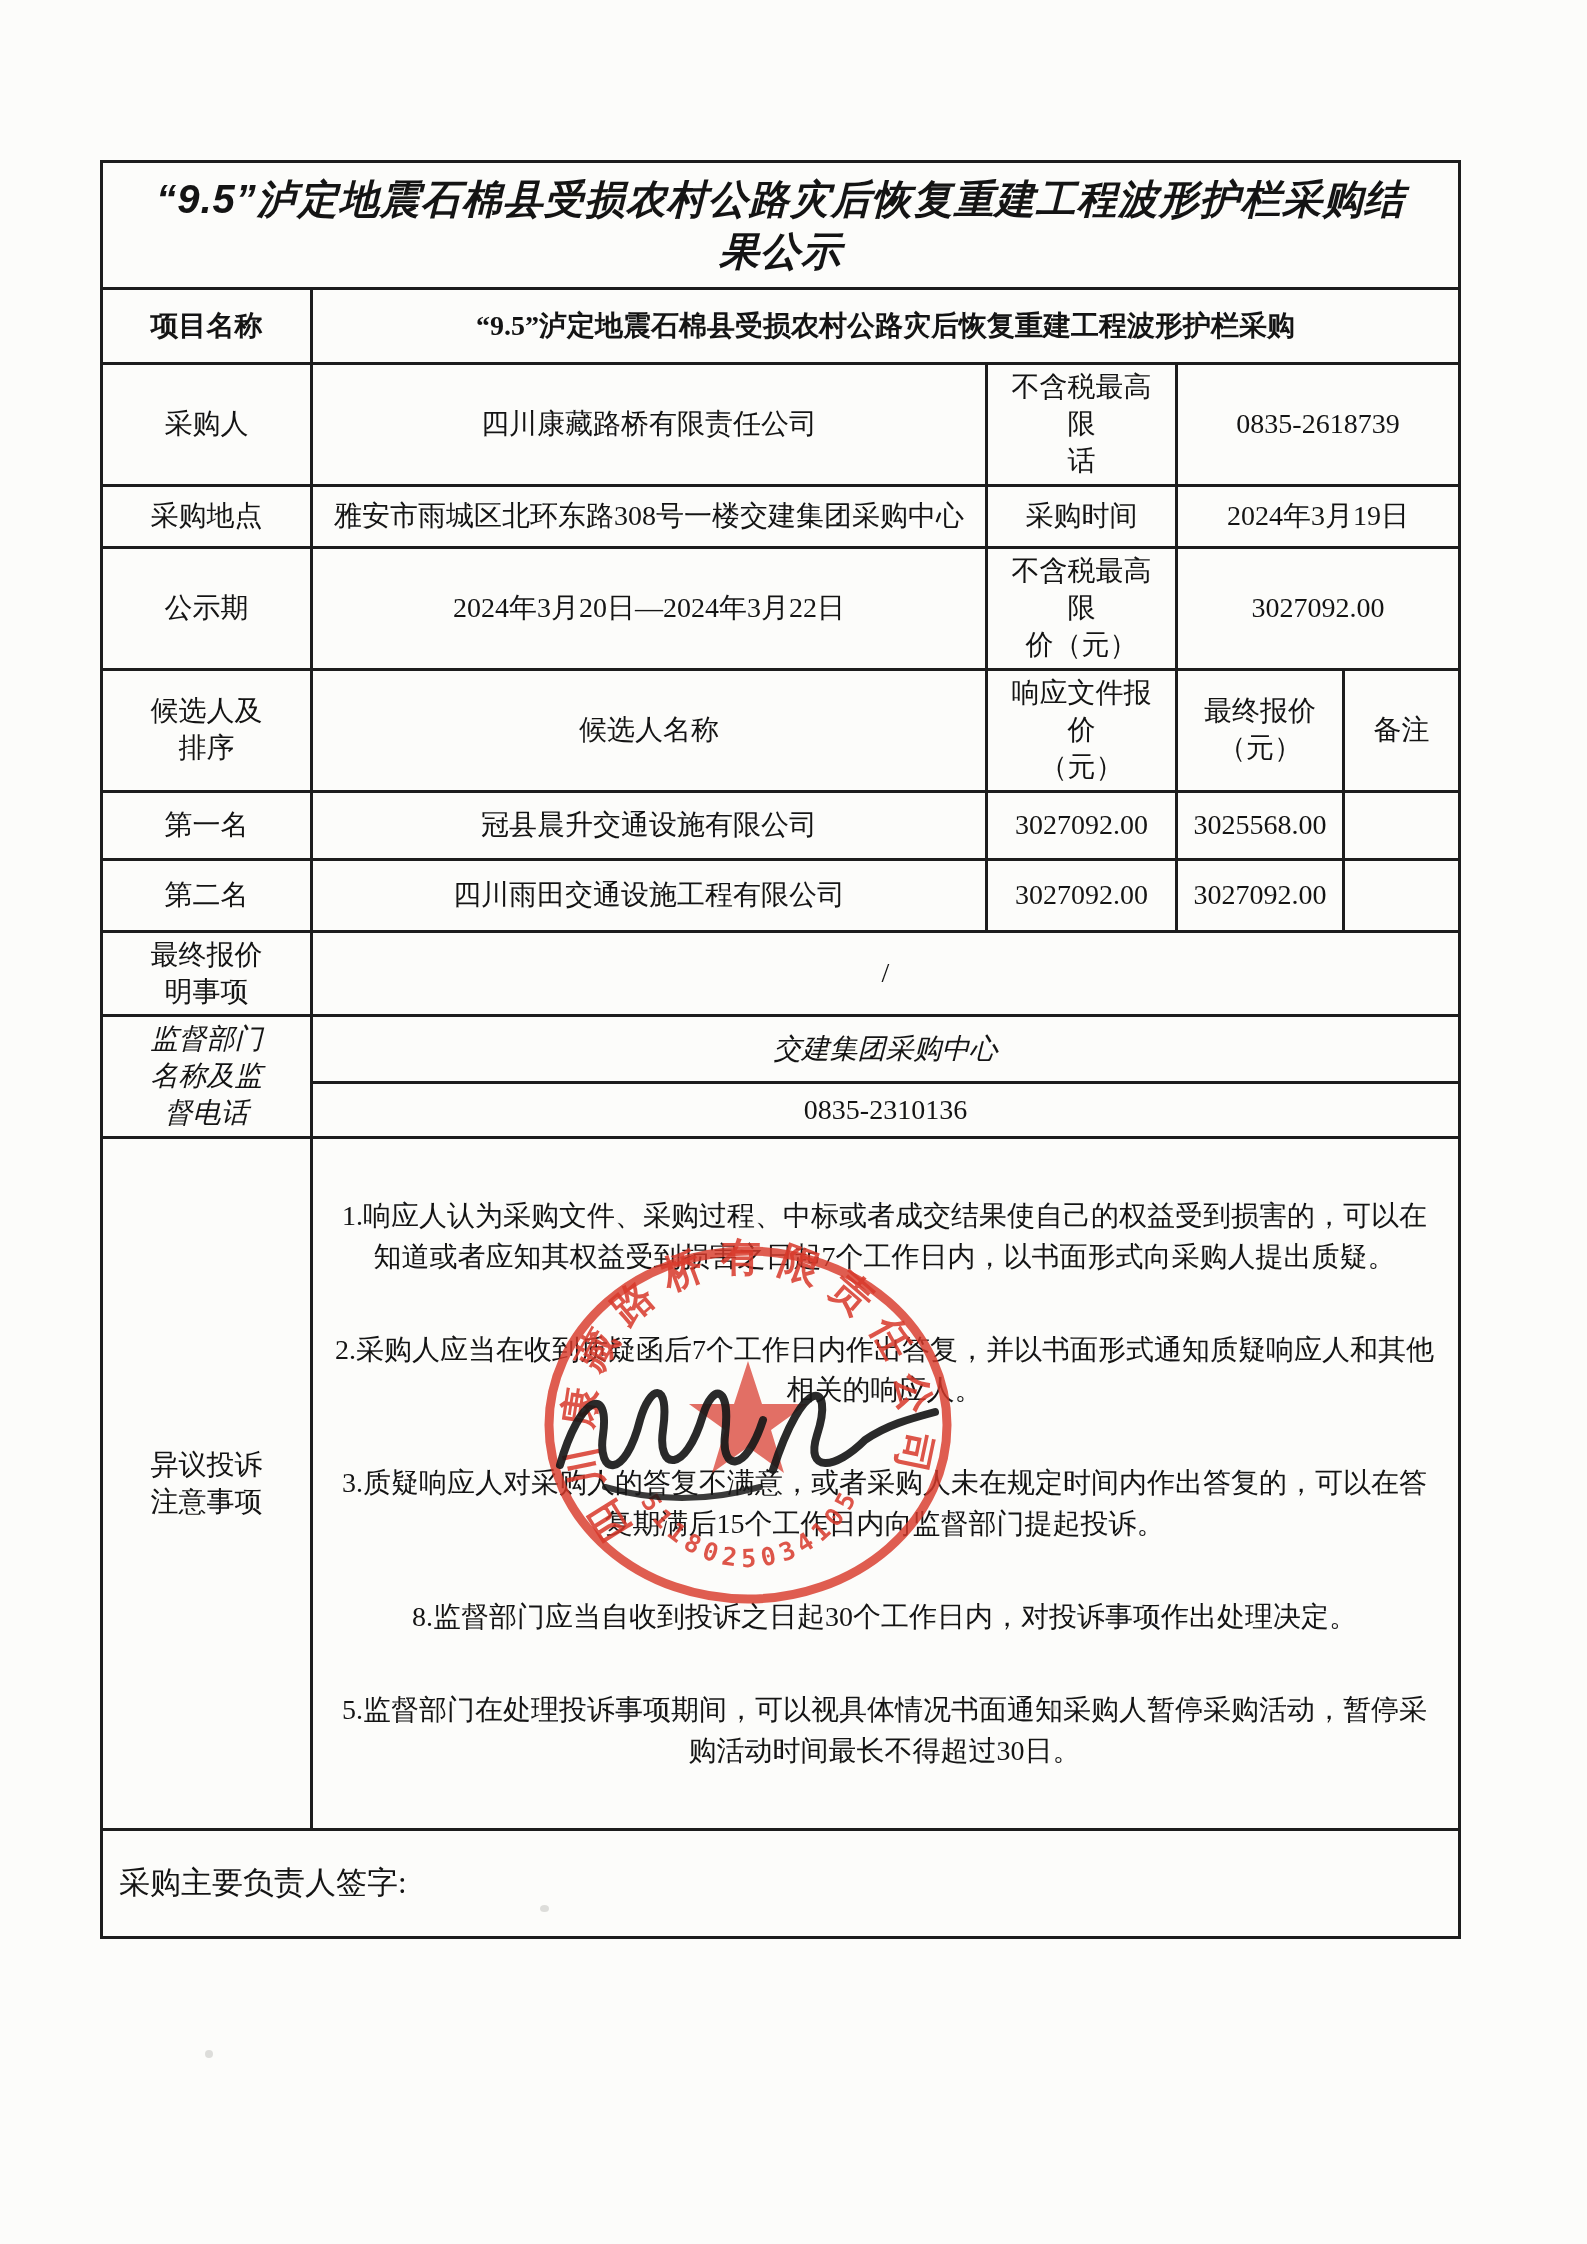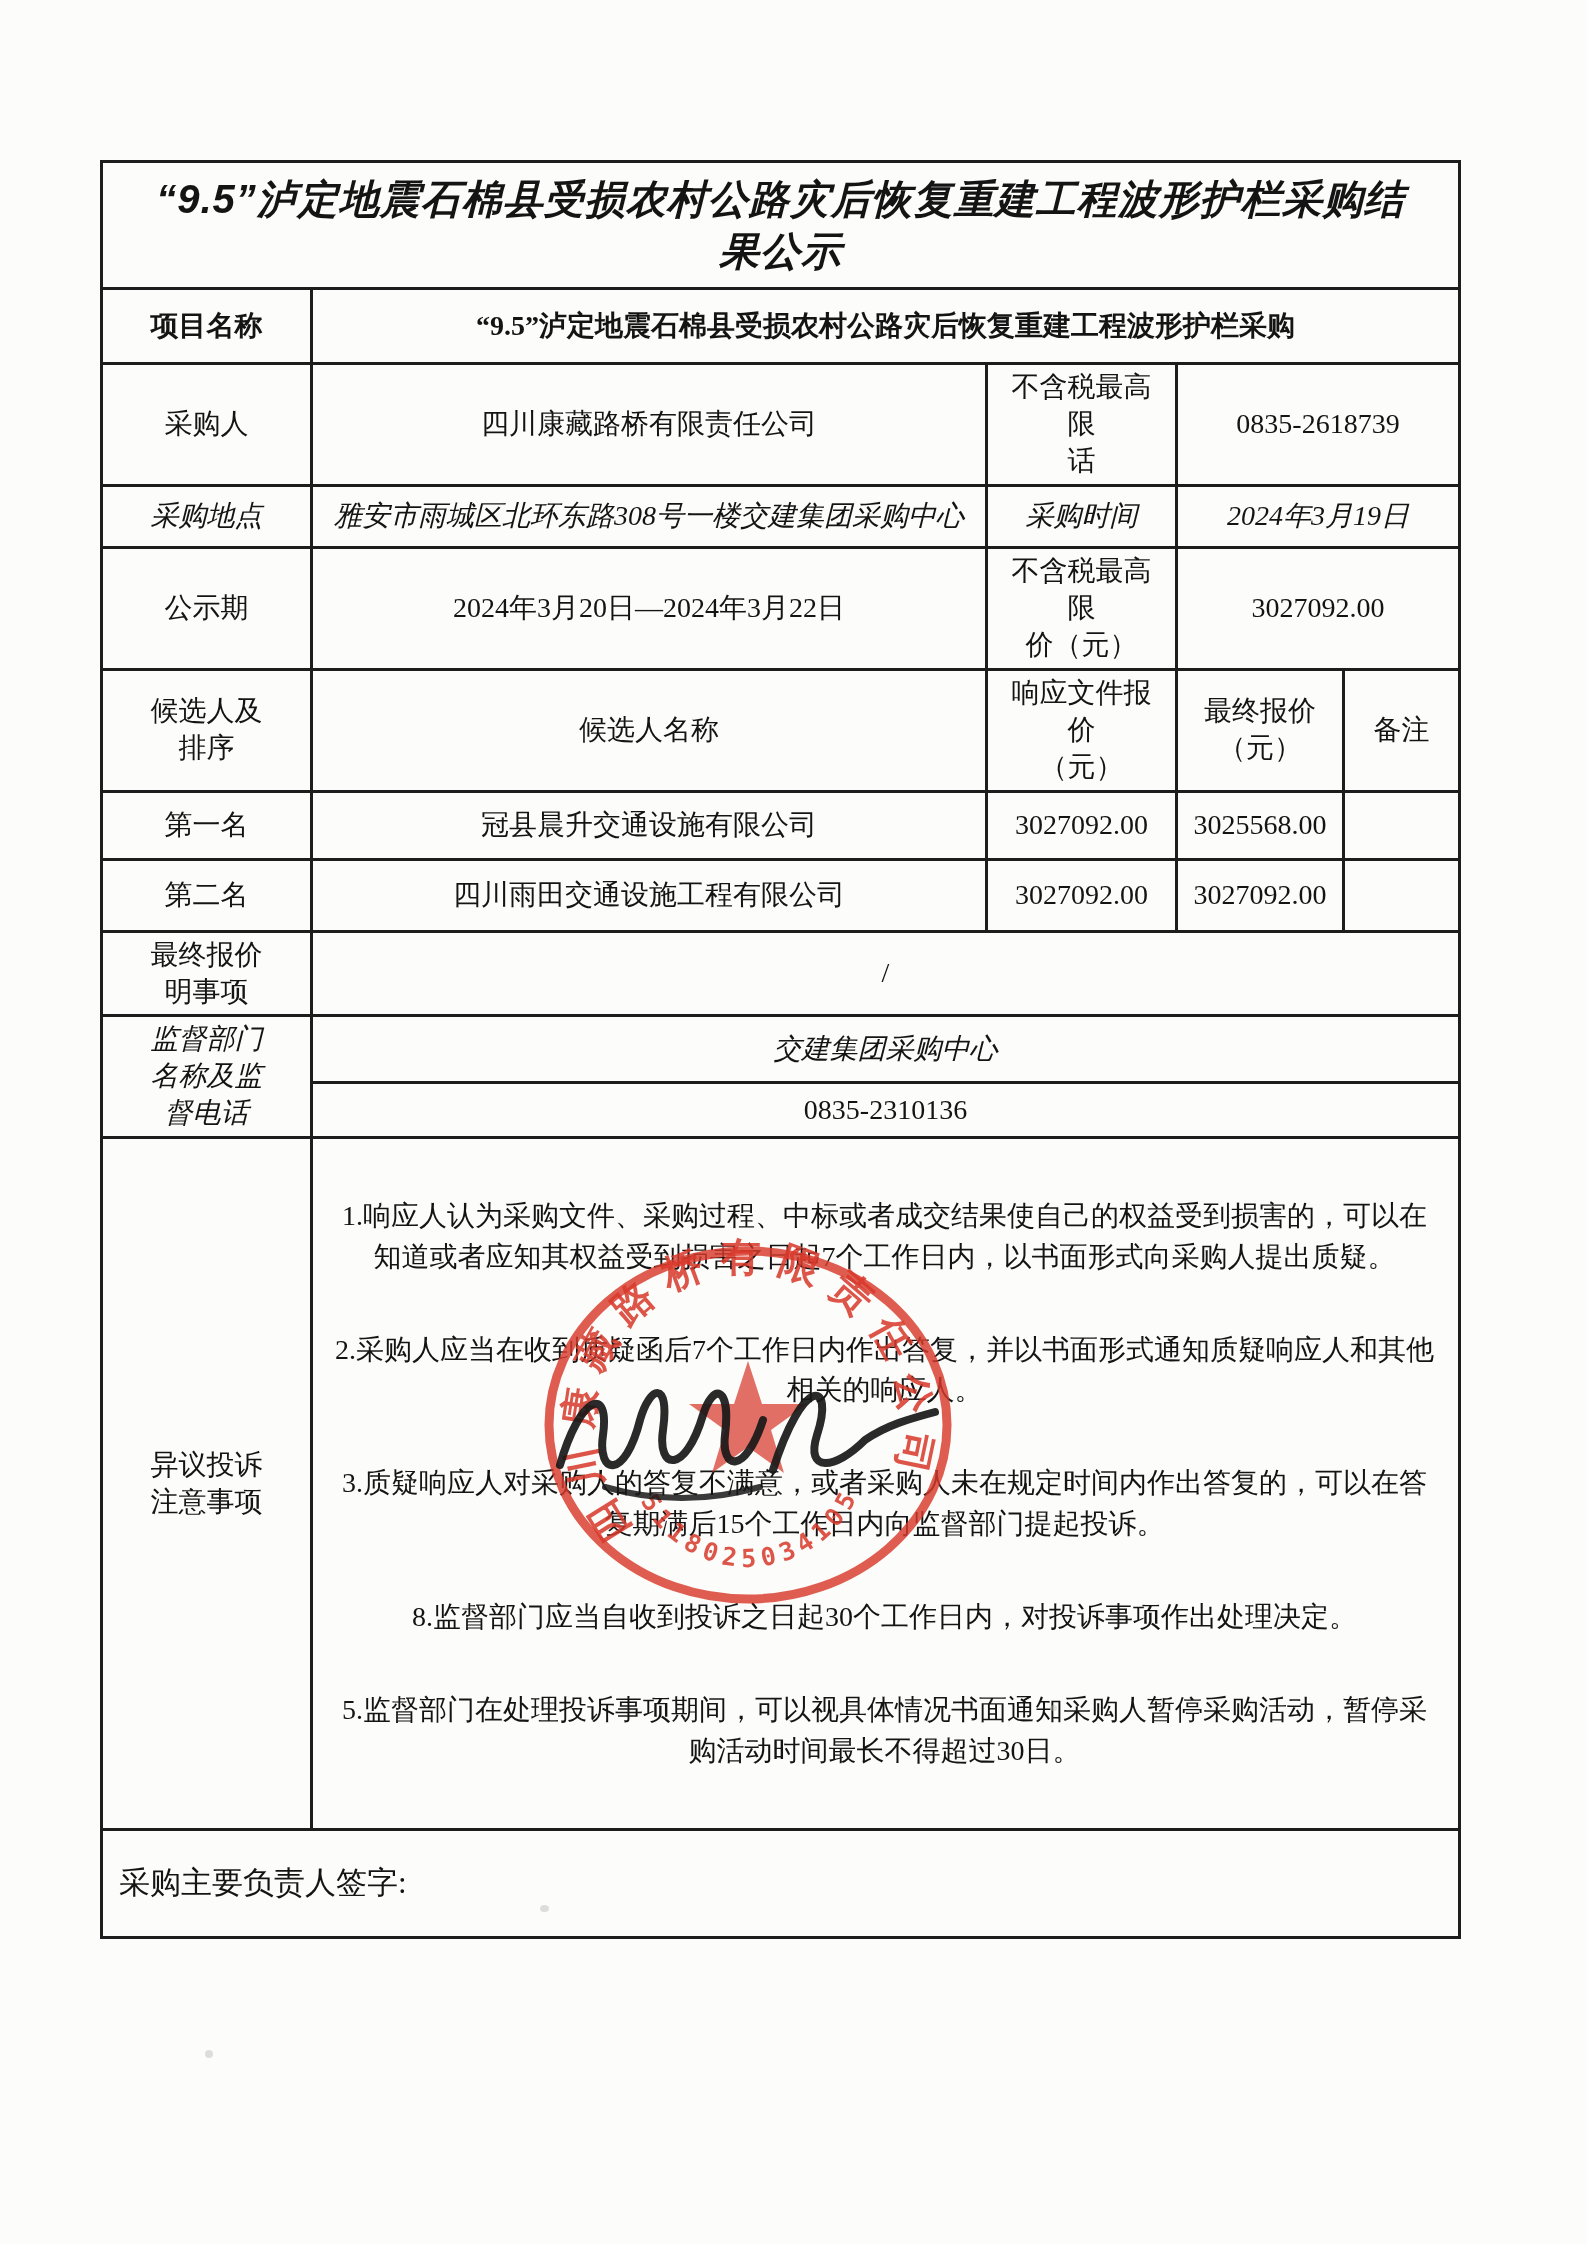--- a/index.html
+++ b/index.html
@@ -20,21 +20,21 @@
     word-break:break-all;
   }
   .title-cell{
     font-family:"Liberation Sans","DejaVu Sans",sans-serif;
     font-weight:bold;font-size:40px;line-height:1.3;
     padding:10px 24px;letter-spacing:1px;font-style:italic;
   }
   .h-title{height:112px;}
   .h-project{height:75px;font-weight:bold;}
   .h-purchaser{height:100px;}
-  .h-location{height:62px;font-style:italic;}
+  .h-location{height:62px;}
   .h-publicity{height:108px;}
   .h-candhead{height:92px;}
   .h-cand1{height:68px;}
   .h-cand2{height:72px;}
   .h-other{height:72px;}
   .h-sup1{height:60px;font-style:italic;}
   .h-sup2{height:50px;}
   .h-objection{height:385px;}
   .h-sign{height:108px;}
   .notices{text-align:left;padding:12px 16px 12px 14px;}

